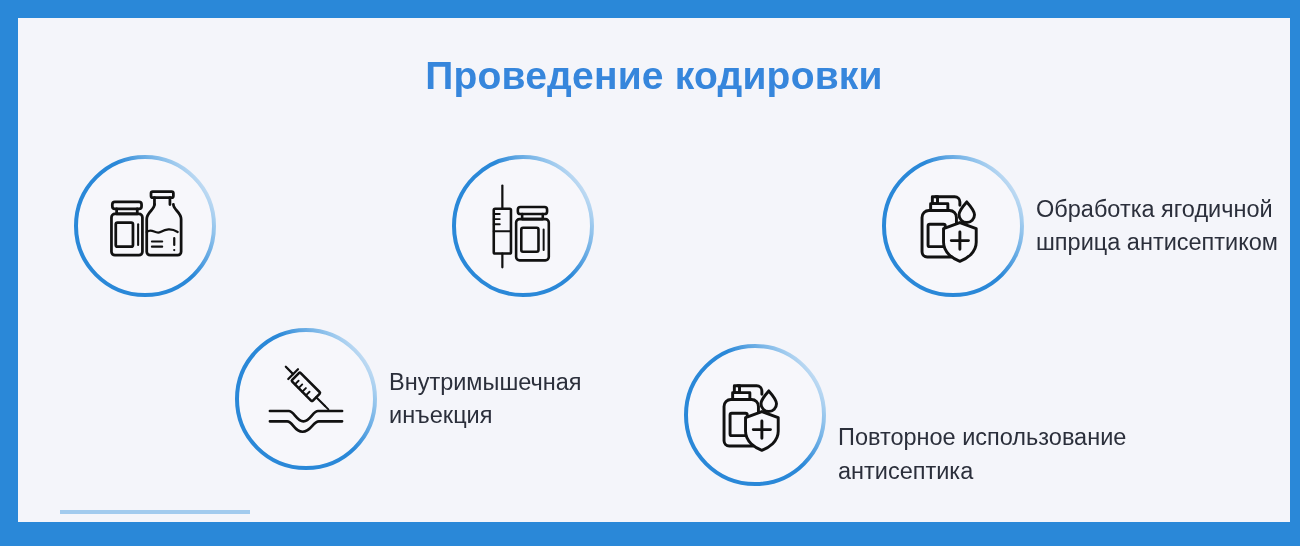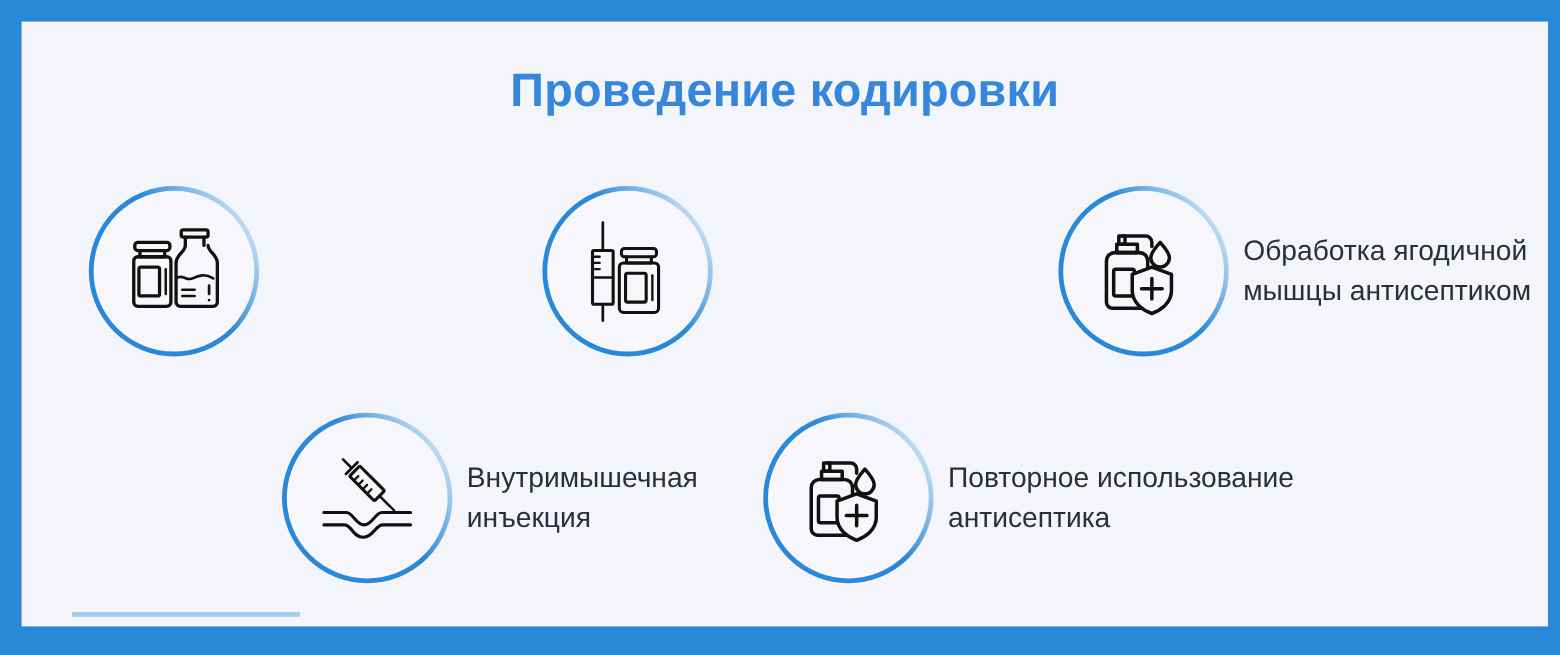--- a/index.html
+++ b/index.html
@@ -92,22 +92,22 @@
     line-height: 1.42;
     color: #2B2F3B;
     white-space: pre-line;
   }
 
   
   .step-1 { left: 54px;  top: 135px; }
   .step-2 { left: 432px; top: 135px; }
   .step-3 { left: 862px; top: 135px; }
   
-  .step-4 { left: 215px; top: 324px; justify-content: space-between; }
-  .step-5 { left: 616px; top: 324px; }
+  .step-4 { left: 215px; top: 308px; justify-content: space-between; }
+  .step-5 { left: 664px; top: 324px; align-items: flex-end; }
 </style>
 </head>
 <body>
 
 <div id="infographic">
   <div class="panel">
 
     <div class="panel-shadow-strip"></div>
 
     <div class="title">Проведение кодировки</div>
@@ -202,21 +202,21 @@
             <rect x="21" y="48" width="20" height="26" rx="2"></rect>
 
             <path d="M66 22c0 0 9 10 9 15a9 9 0 0 1-18 0c0-5 9-15 9-15z"></path>
 
             <path d="M58 46l-19 7v16c0 12 11 19 19 22 8-3 19-10 19-22V53l-19-7z" fill="#F7F7FB"></path>
             <path d="M58 57v20M48 67h20" stroke-width="3.4"></path>
           </svg>
         </div>
       </div>
       <div class="step-label">Обработка ягодичной
-мышцы антисептиком</div>
+шприца антисептиком</div>
     </div>
 
     <div class="step step-4">
       <div class="circle-wrap">
         <svg class="circle-ring" viewBox="0 0 146 146">
           <defs>
             <linearGradient id="g4" x1="0" y1="0.72" x2="1" y2="0.06">
               <stop offset="0.00" stop-color="#2A88D8"></stop>
               <stop offset="0.52" stop-color="#2A88D8"></stop>
               <stop offset="0.80" stop-color="#9CC9EE"></stop>

